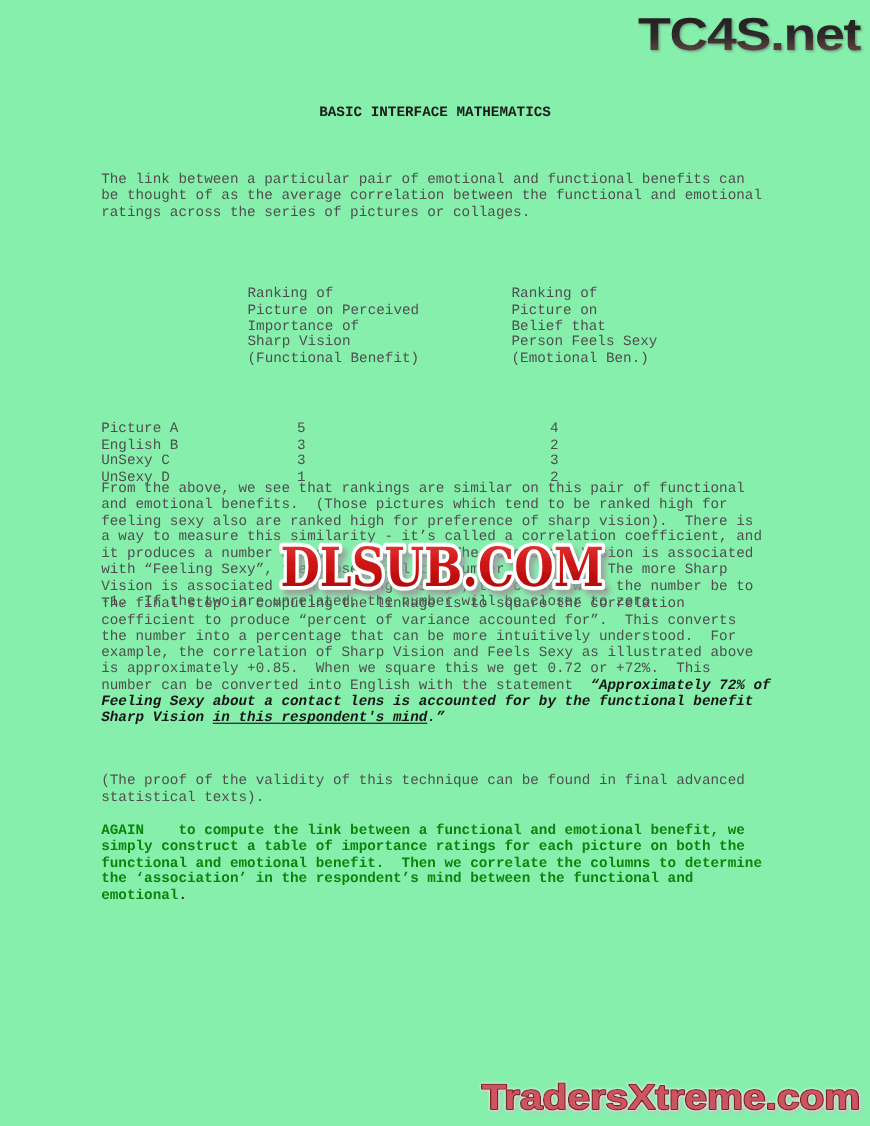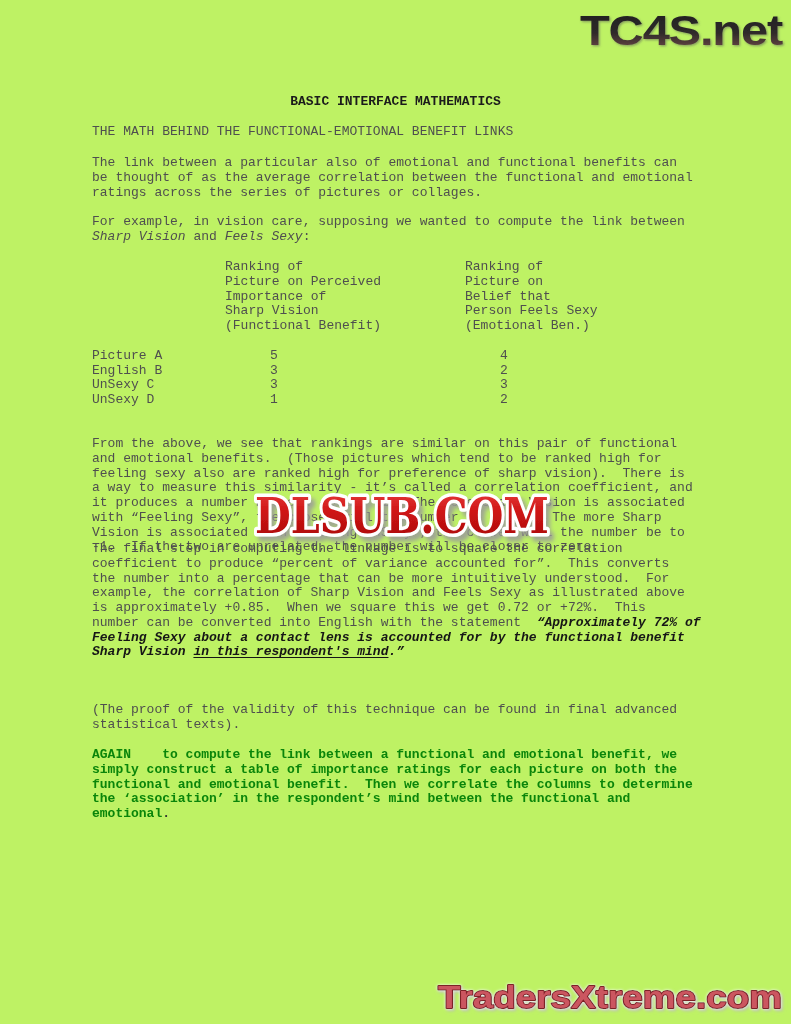--- a/index.html
+++ b/index.html
@@ -1,35 +1,35 @@
 <!DOCTYPE html>
 <html><head>
 <meta charset="utf-8">
 <style>
   html,body { margin:0; padding:0; background:#888; }
   .page {
-    position:relative; width:791px; height:1024px; background:#bef264;
+    position:relative; width:791px; height:1024px; background:#86efac;
     overflow:hidden; font-family:"Liberation Mono", monospace;
   }
   .para {
     position:absolute; white-space:pre;
     font:13px/14.75px "Liberation Mono", monospace;
     color:#4f4f4f; letter-spacing:0;
   }
   .title {
     position:absolute; left:0; width:791px; text-align:center;
     font:bold 13px/14.75px "Liberation Mono", monospace; color:#1b1b1b;
     white-space:pre;
   }
   .ital { font-style:italic; }
   .boldstmt { font-weight:bold; font-style:italic; color:#161616; }
   .uline { text-decoration:underline; text-underline-offset:2px; }
   .green { font-weight:bold; color:#0a850a;margin-top:38px; }
   .darkdot { font-weight:bold; color:#333333; }
-  .trow { position:absolute; left:92px; width:620px; height:15px; }
+  .trow { position:absolute; left:92px; width:620px; height:15px;margin-top:34px; }
   .cell {
     position:absolute; top:0; white-space:pre;
     font:13px/14.75px "Liberation Mono", monospace; color:#4f4f4f;
   }
   svg { position:absolute; }
 </style>
 </head>
 <body>
 
 <div class="page">
@@ -43,28 +43,25 @@
       </linearGradient>
       <filter id="fTC" x="-20%" y="-20%" width="140%" height="140%">
         <feDropShadow dx="1.2" dy="1.2" stdDeviation="0.9" flood-color="#555555" flood-opacity="0.55"></feDropShadow>
       </filter>
     </defs>
     <text x="108" y="43" text-anchor="middle" font-family="Liberation Sans, sans-serif" font-weight="bold" font-size="42" letter-spacing="-1" textLength="202" lengthAdjust="spacingAndGlyphs" fill="url(#gTC)" filter="url(#fTC)">TC4S.net</text>
   </svg>
 
   <div class="title" style="top:95px;">BASIC INTERFACE MATHEMATICS</div>
 
-  <div class="para" style="left:92px; top:125px;">THE MATH BEHIND THE FUNCTIONAL-EMOTIONAL BENEFIT LINKS</div>
 
-  <div class="para" style="left:92px; top:156px;">The link between a particular also of emotional and functional benefits can
+  <div class="para" style="left:92px; top:156px;">The link between a particular pair of emotional and functional benefits can
 be thought of as the average correlation between the functional and emotional
 ratings across the series of pictures or collages.</div>
 
-  <div class="para" style="left:92px; top:215px;"><span>For example, in vision care, supposing we wanted to compute the link between
-</span><span class="ital">Sharp Vision</span><span> and </span><span class="ital">Feels Sexy</span><span>:</span></div>
 
   <div class="para" style="left:225px; top:260px;">Ranking of
 Picture on Perceived
 Importance of
 Sharp Vision
 (Functional Benefit)</div>
   <div class="para" style="left:465px; top:260px;">Ranking of
 Picture on
 Belief that
 Person Feels Sexy

